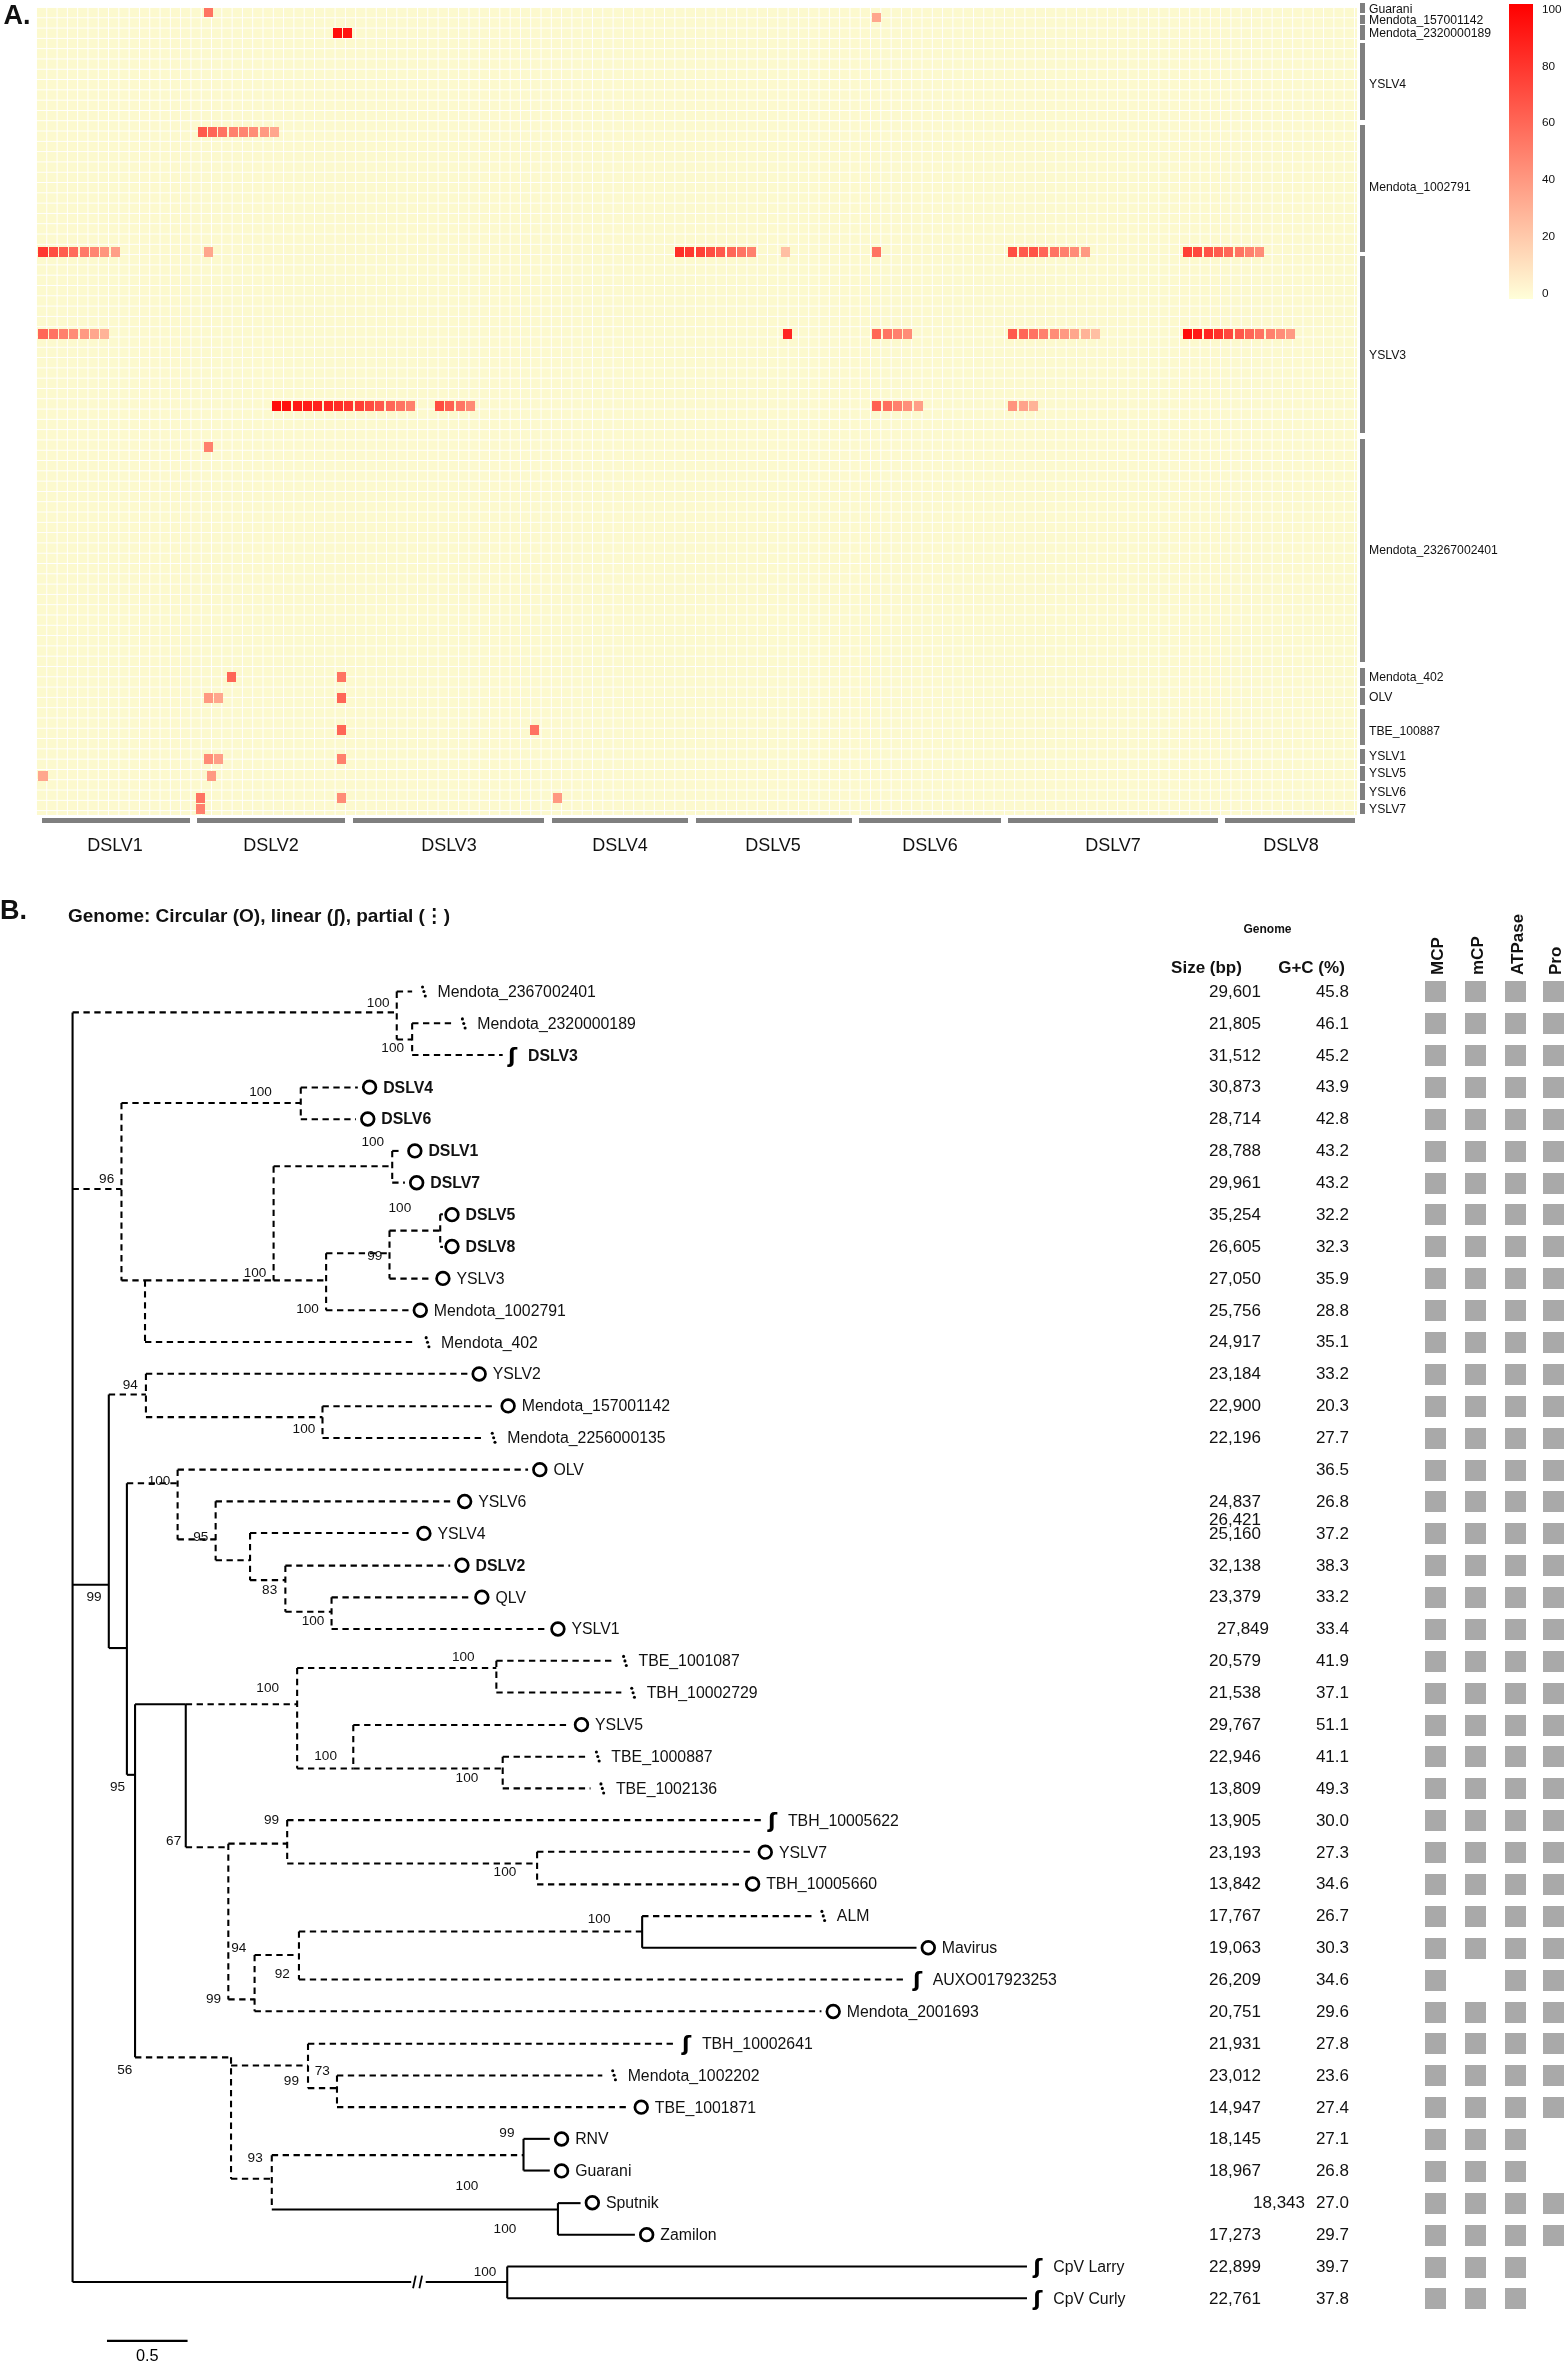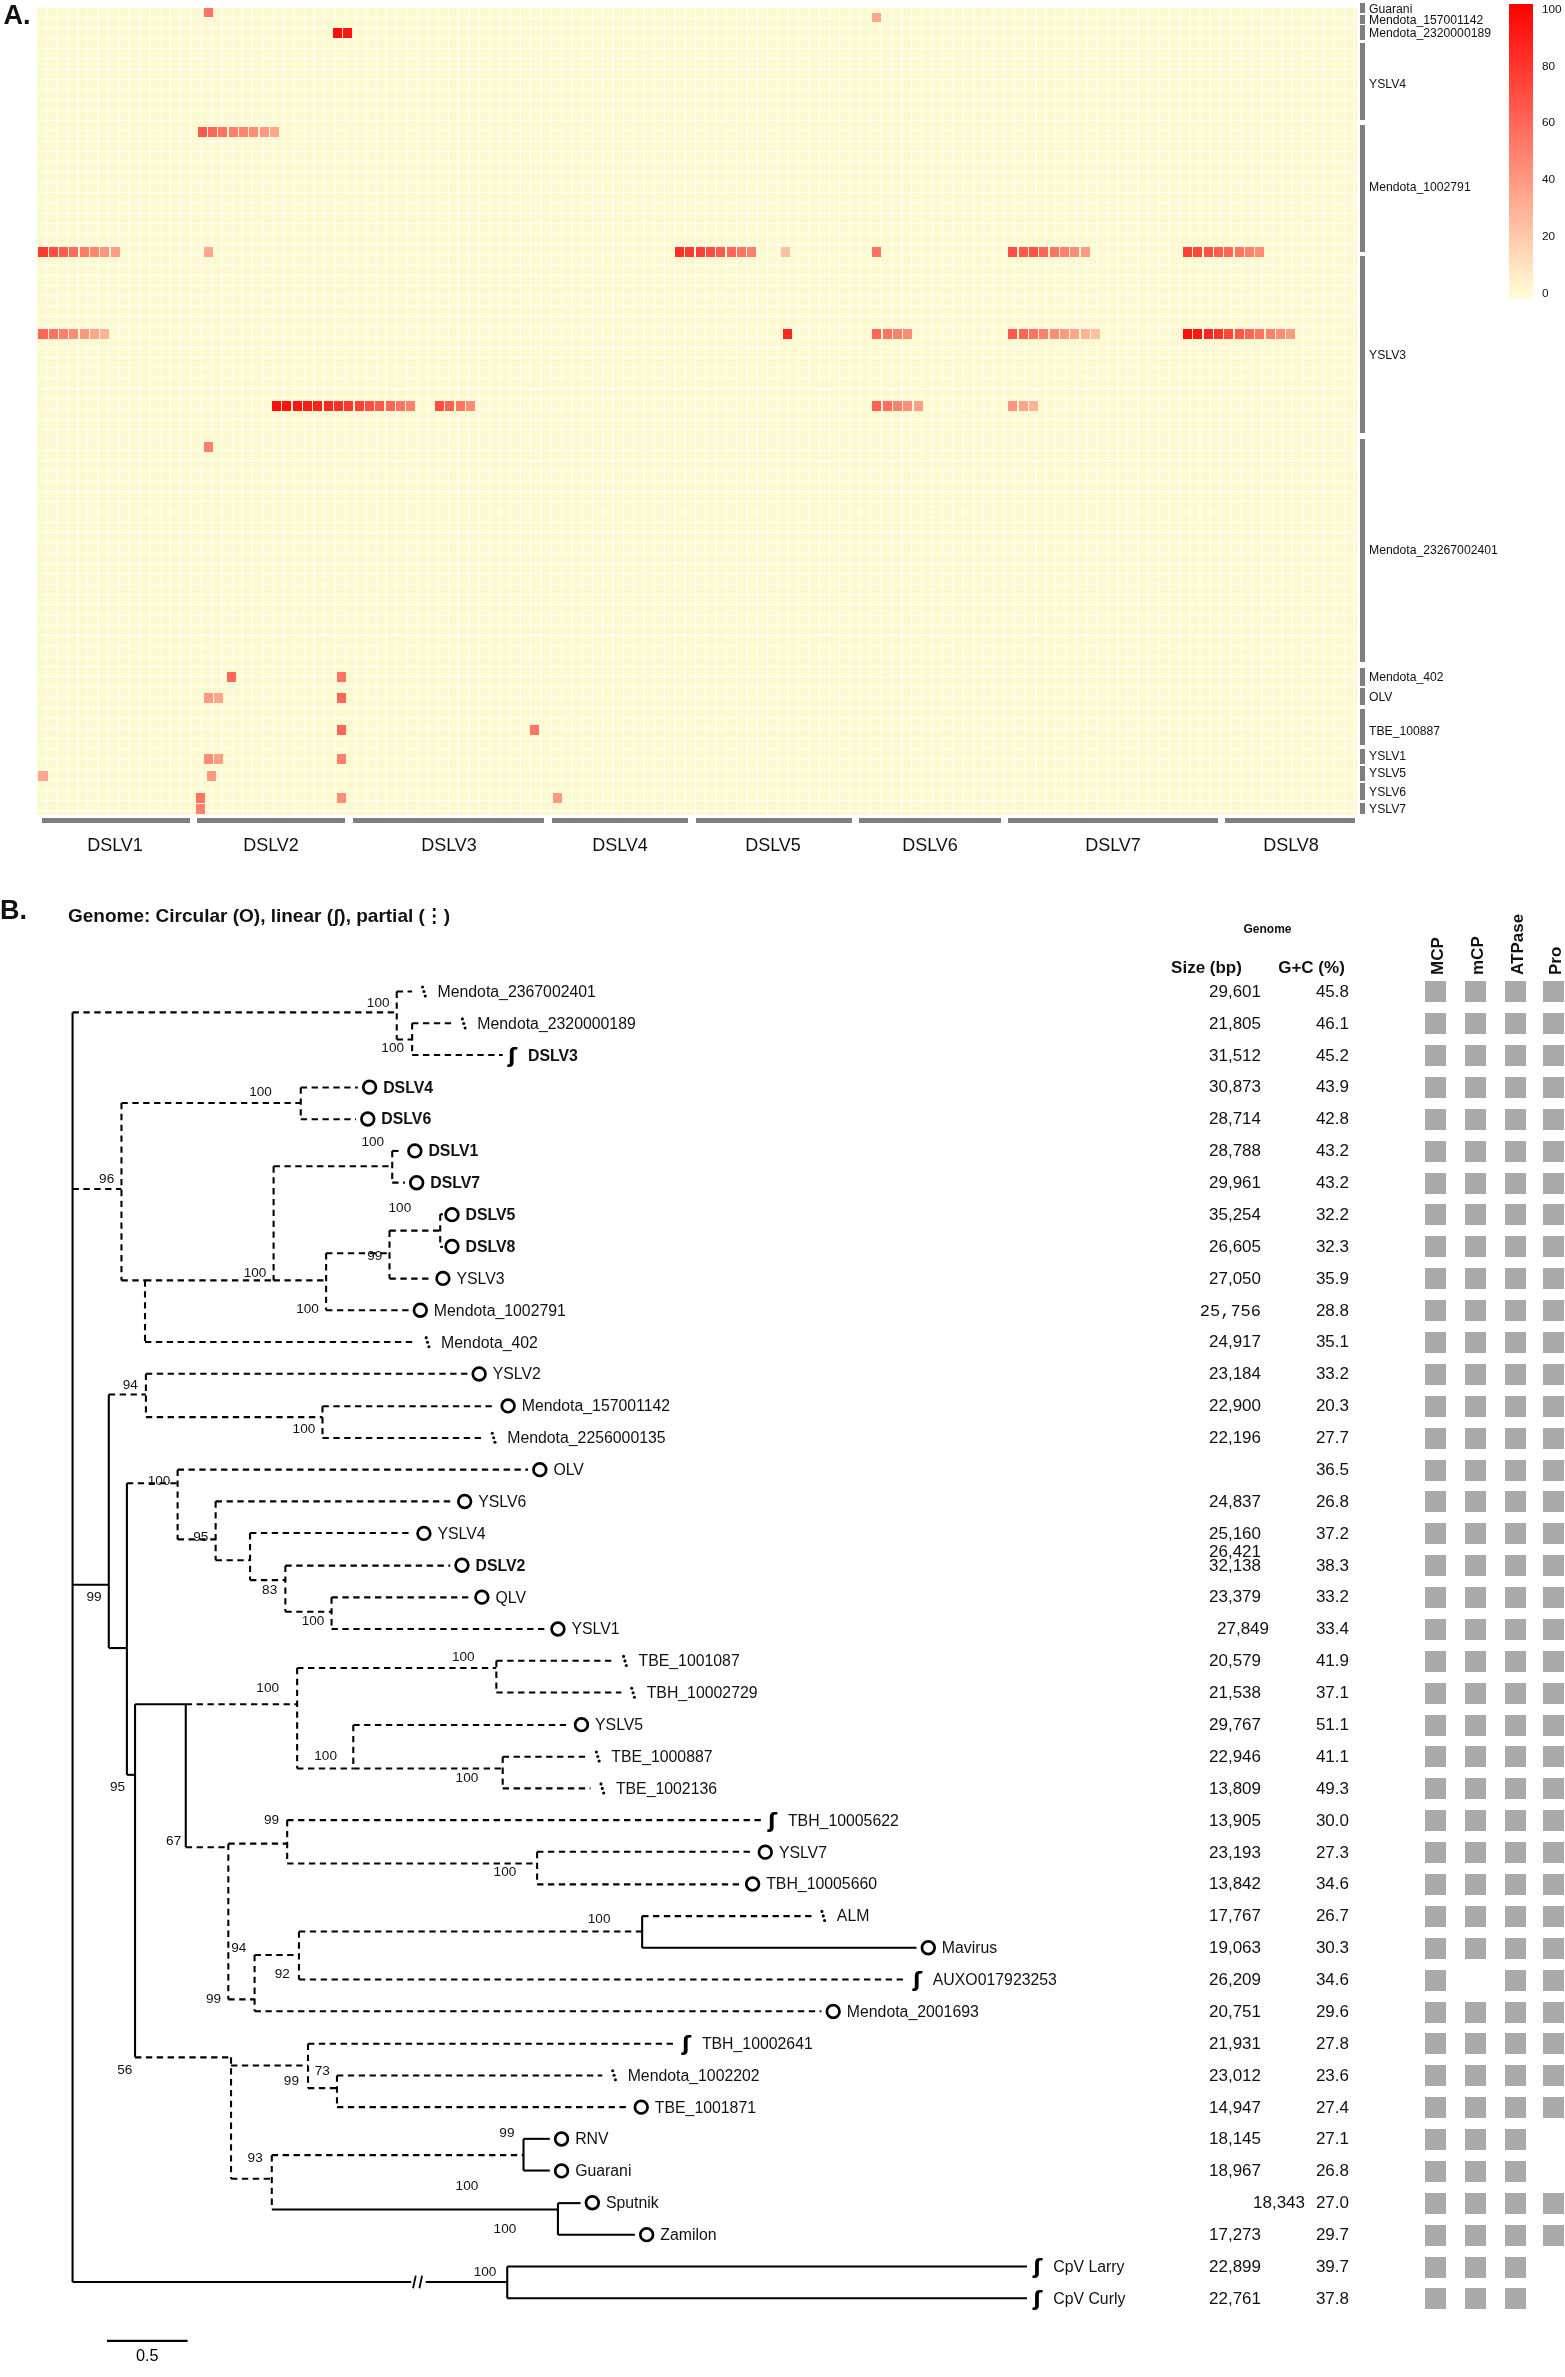--- a/index.html
+++ b/index.html
@@ -543,21 +543,21 @@
     <div class="sq" style="left: 1425px; top: 1236px;"></div>
     <div class="sq" style="left: 1465px; top: 1236px;"></div>
     <div class="sq" style="left: 1505px; top: 1236px;"></div>
     <div class="sq" style="left: 1543px; top: 1236px;"></div>
     <div class="tsize" style="left: 1152px; top: 1279px;">27,050</div>
     <div class="tgc" style="left: 1275px; top: 1279px;">35.9</div>
     <div class="sq" style="left: 1425px; top: 1268px;"></div>
     <div class="sq" style="left: 1465px; top: 1268px;"></div>
     <div class="sq" style="left: 1505px; top: 1268px;"></div>
     <div class="sq" style="left: 1543px; top: 1268px;"></div>
-    <div class="tsize" style="left: 1152px; top: 1311px; font-family: Liberation Mono, monospace;">25,756</div>
+    <div class="tsize" style="left: 1152px; top: 1311px;">25,756</div>
     <div class="tgc" style="left: 1275px; top: 1311px;">28.8</div>
     <div class="sq" style="left: 1425px; top: 1300px;"></div>
     <div class="sq" style="left: 1465px; top: 1300px;"></div>
     <div class="sq" style="left: 1505px; top: 1300px;"></div>
     <div class="sq" style="left: 1543px; top: 1300px;"></div>
     <div class="tsize" style="left: 1152px; top: 1342px;">24,917</div>
     <div class="tgc" style="left: 1275px; top: 1342px;">35.1</div>
     <div class="sq" style="left: 1425px; top: 1332px;"></div>
     <div class="sq" style="left: 1465px; top: 1332px;"></div>
     <div class="sq" style="left: 1505px; top: 1332px;"></div>
@@ -573,21 +573,21 @@
     <div class="sq" style="left: 1425px; top: 1396px;"></div>
     <div class="sq" style="left: 1465px; top: 1396px;"></div>
     <div class="sq" style="left: 1505px; top: 1396px;"></div>
     <div class="sq" style="left: 1543px; top: 1396px;"></div>
     <div class="tsize" style="left: 1152px; top: 1438px;">22,196</div>
     <div class="tgc" style="left: 1275px; top: 1438px;">27.7</div>
     <div class="sq" style="left: 1425px; top: 1428px;"></div>
     <div class="sq" style="left: 1465px; top: 1428px;"></div>
     <div class="sq" style="left: 1505px; top: 1428px;"></div>
     <div class="sq" style="left: 1543px; top: 1428px;"></div>
-    <div class="tsize" style="left: 1152px; top: 1552px;">26,421</div>
+    <div class="tsize" style="left: 1152px; top: 1520px;">26,421</div>
     <div class="tgc" style="left: 1275px; top: 1470px;">36.5</div>
     <div class="sq" style="left: 1425px; top: 1460px;"></div>
     <div class="sq" style="left: 1465px; top: 1460px;"></div>
     <div class="sq" style="left: 1505px; top: 1460px;"></div>
     <div class="sq" style="left: 1543px; top: 1460px;"></div>
     <div class="tsize" style="left: 1152px; top: 1502px;">24,837</div>
     <div class="tgc" style="left: 1275px; top: 1502px;">26.8</div>
     <div class="sq" style="left: 1425px; top: 1491px;"></div>
     <div class="sq" style="left: 1465px; top: 1491px;"></div>
     <div class="sq" style="left: 1505px; top: 1491px;"></div>

